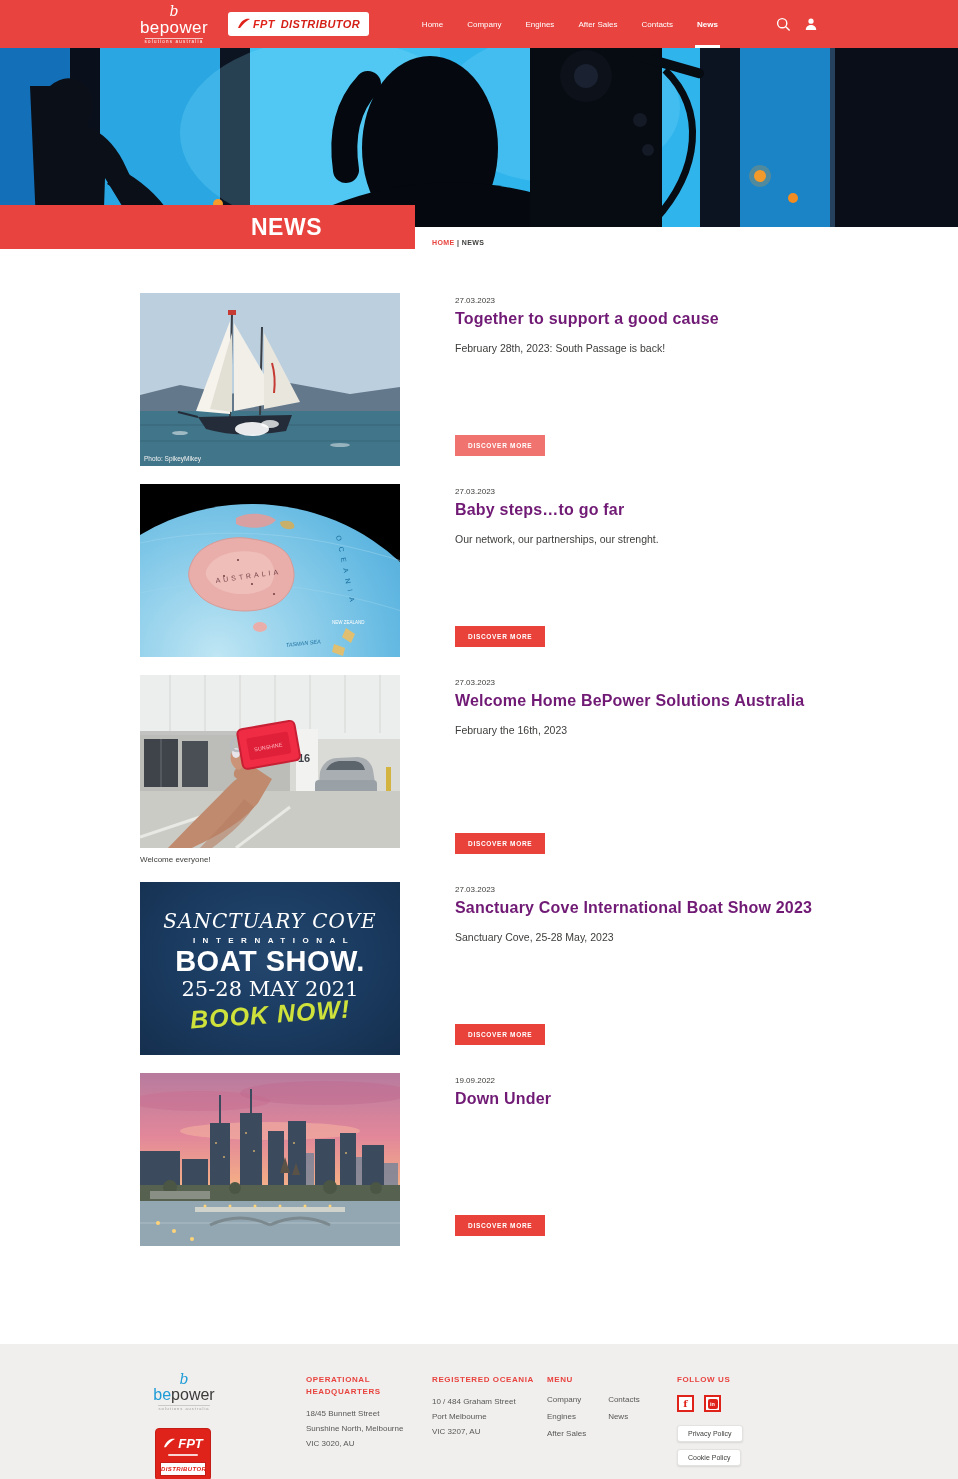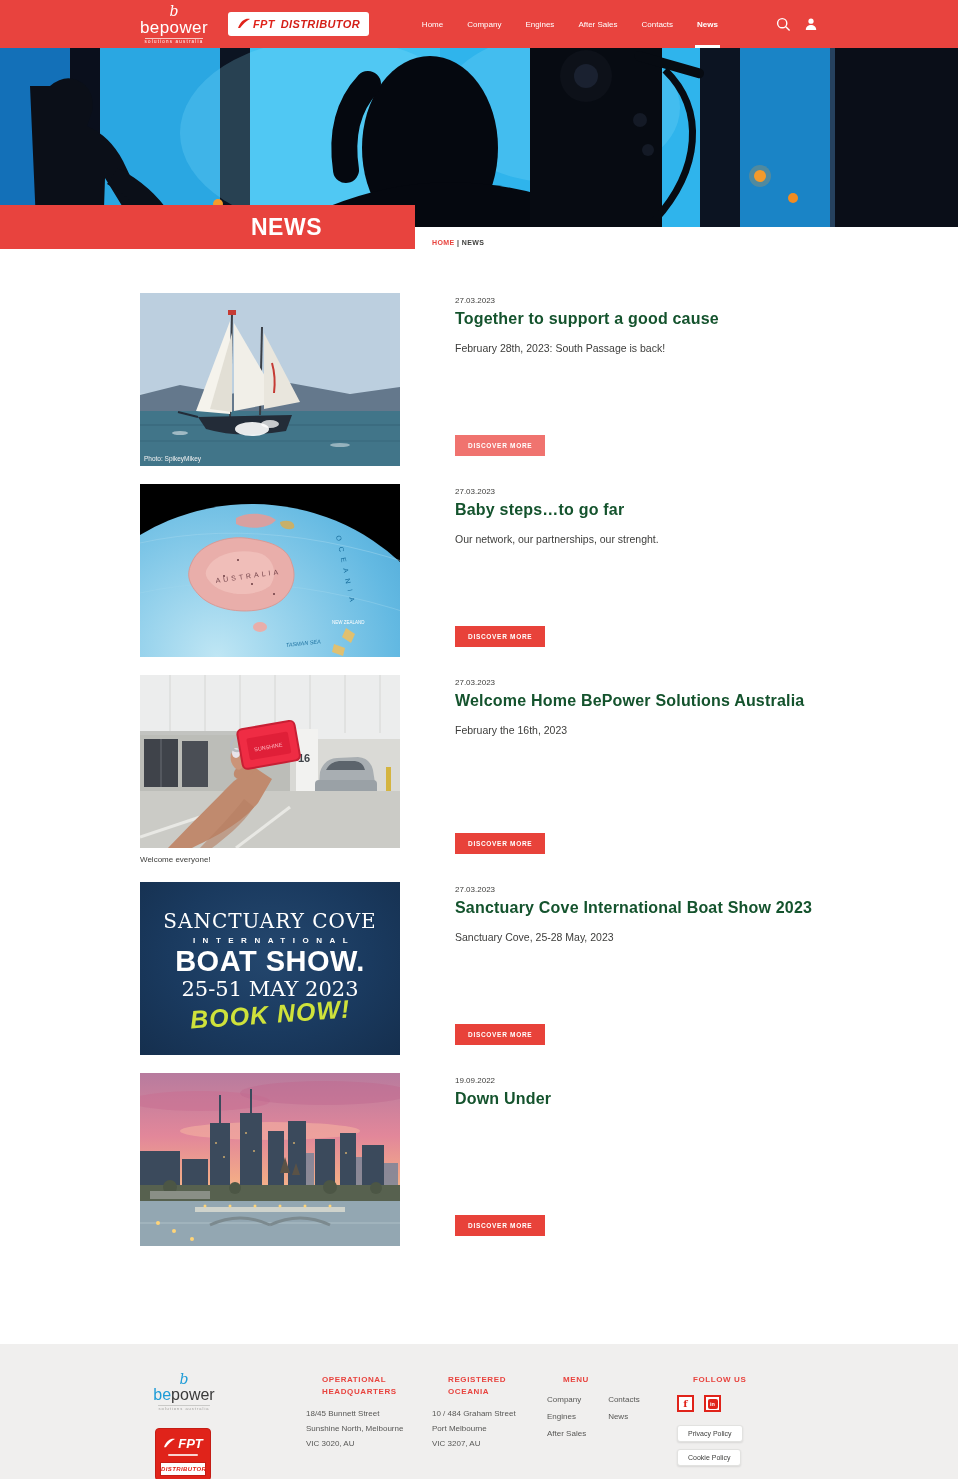--- a/index.html
+++ b/index.html
@@ -47,32 +47,32 @@
 
   
   .news-list { padding-bottom:1px; }
   .article { display:flex; gap:55px; margin-bottom:18px; }
   .article-media { width:260px; flex:none; }
   .media-box { width:260px; height:173px; overflow:hidden; position:relative; cursor:pointer; background:#d8d8d8; }
   .media-box svg { display:block; }
   .media-caption { font-size:8px; color:#3d3d3b; margin-top:7px; }
   .article-body { width:363px; display:flex; flex-direction:column; min-height:173px; padding-top:3px; }
   .a-date { font-size:8px; color:#3d3d3b; }
-  .a-title { color:#14532d; font-size:16px; font-weight:bold; margin:5px 0 0; letter-spacing:.2px; cursor:pointer; }
+  .a-title { color:#701a75; font-size:16px; font-weight:bold; margin:5px 0 0; letter-spacing:.2px; cursor:pointer; }
   .a-excerpt { font-size:10.5px; line-height:1.55; margin:12px 0 0; max-width:322px; color:#3d3d3b; }
   .discover-btn { margin-top:auto; align-self:flex-start; margin-bottom:10px;
     background:#e8423a; color:#fff; border:none; cursor:pointer;
     font-family:"Liberation Sans", sans-serif; font-size:6.5px; font-weight:bold; letter-spacing:.7px;
     padding:7px 13px; }
   .discover-btn.light { background:#f0736f; }
 
   
   .poster { background:radial-gradient(ellipse at 50% 42%, #24476e 0%, #1a3a5f 55%, #152f4e 100%);
     display:flex; flex-direction:column; align-items:center; justify-content:center; }
-  .poster-l1 { font-family:"DejaVu Serif", serif; color:#fff; font-size:20px; letter-spacing:1px; }
+  .poster-l1 { font-family:"DejaVu Serif", serif; color:#fff; font-size:20px; letter-spacing:1px;font-style:italic; }
   .poster-l2 { color:#fff; font-size:8px; font-weight:bold; letter-spacing:7.5px; padding-left:8px; margin:3px 0 2px; }
   .poster-l3 { color:#fff; font-weight:bold; font-size:29px; letter-spacing:.5px; line-height:1; }
   .poster-l4 { font-family:"DejaVu Serif", serif; color:#fff; font-size:21px; margin-top:1px; }
   .poster-l5 { color:#cfe23b; font-weight:bold; font-style:italic; font-size:25px; letter-spacing:1px;
     transform:rotate(-4deg); margin-top:-1px; }
 
   
   .site-footer { background:#f0efee; margin-top:79px; padding:28px 0 34px; }
   .footer-inner { display:flex; }
   .f-logos { width:166px; padding-left:15px; }
@@ -82,21 +82,21 @@
   .bp-footer .bp-power { color:#3a3a3a; font-size:16px; }
   .bp-footer .bp-tag { color:#9a9a98; font-size:4px; letter-spacing:1px; border-top:1px solid #c9c9c7; margin-top:2px; padding-top:1px; }
   .fpt-footer { width:56px; background:#e0231a; border:1px solid #c41d15; border-radius:4px; margin-top:17px; padding:7px 4px 4px; cursor:pointer; }
   .fpt-footer .fpt-white { color:#fff; font-weight:bold; font-style:italic; font-size:13px; text-align:center; display:flex; align-items:center; justify-content:center; gap:2px; }
   .fpt-footer .fpt-sub { height:2px; background:rgba(255,255,255,.8); margin:3px 8px 0; border-radius:1px; }
   .fpt-footer .fpt-strip { background:#fff; color:#e0231a; font-size:6px; font-weight:bold; font-style:italic; letter-spacing:.4px; text-align:center; padding:3px 0; margin-top:6px; border:1px solid #c41d15; }
   .f-op { width:126px; }
   .f-reg { width:115px; }
   .f-menu { width:130px; }
   .f-follow { flex:1; }
-  .f-heading { color:#e8433e; font-size:8px; font-weight:bold; letter-spacing:.6px; margin:2px 16px 9px; line-height:1.5; }
+  .f-heading { color:#e8433e; font-size:8px; font-weight:bold; letter-spacing:.6px; margin:2px 0 9px; line-height:1.5; }
   .f-op .f-heading { max-width:84px; }
   .f-text { font-size:8px; color:#585856; line-height:1.85; }
   .menu-cols { display:flex; gap:22px; }
   .menu-cols ul { list-style:none; margin:0; padding:0; }
   .menu-cols li { font-size:8px; color:#585856; margin-bottom:8px; cursor:pointer; }
   .social-row { display:flex; gap:10px; margin-bottom:13px; }
   .social { width:17px; height:17px; border:2px solid #e0231a; background:#fff; display:flex; align-items:center; justify-content:center; cursor:pointer; }
   .fb-glyph { font-family:"DejaVu Serif", serif; color:#e0231a; font-weight:bold; font-size:10px; line-height:1; }
   .in-badge { width:10px; height:10px; background:#e0231a; border-radius:2px; color:#fff; font-size:5.5px; font-weight:bold; display:flex; align-items:center; justify-content:center; }
   .policy-btn { display:block; background:#fff; border:1px solid #e2e2e0; border-radius:3px;
@@ -334,21 +334,21 @@
       <button class="discover-btn">DISCOVER MORE</button>
     </div>
   </article>
 
   <article class="article">
     <div class="article-media">
       <div class="media-box poster">
         <div class="poster-l1">SANCTUARY COVE</div>
         <div class="poster-l2">INTERNATIONAL</div>
         <div class="poster-l3">BOAT SHOW.</div>
-        <div class="poster-l4">25-51 MAY 2023</div>
+        <div class="poster-l4">25-28 MAY 2021</div>
         <div class="poster-l5">BOOK NOW!</div>
       </div>
     </div>
     <div class="article-body">
       <span class="a-date">27.03.2023</span>
       <h2 class="a-title">Sanctuary Cove International Boat Show 2023</h2>
       <p class="a-excerpt">Sanctuary Cove, 25-28 May, 2023</p>
       <button class="discover-btn">DISCOVER MORE</button>
     </div>
   </article>

